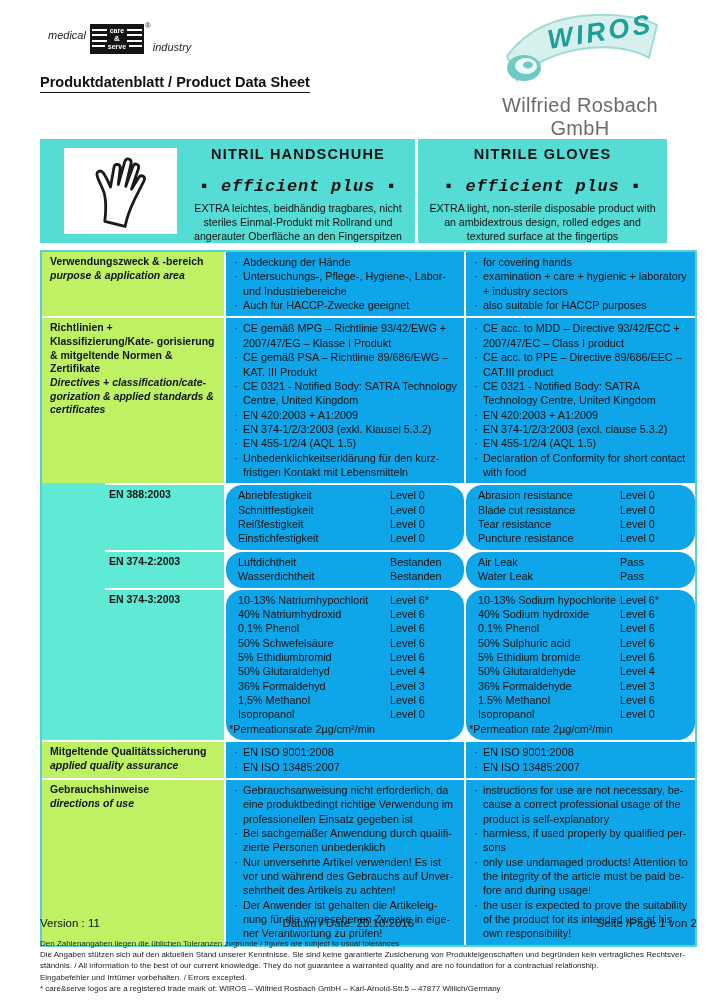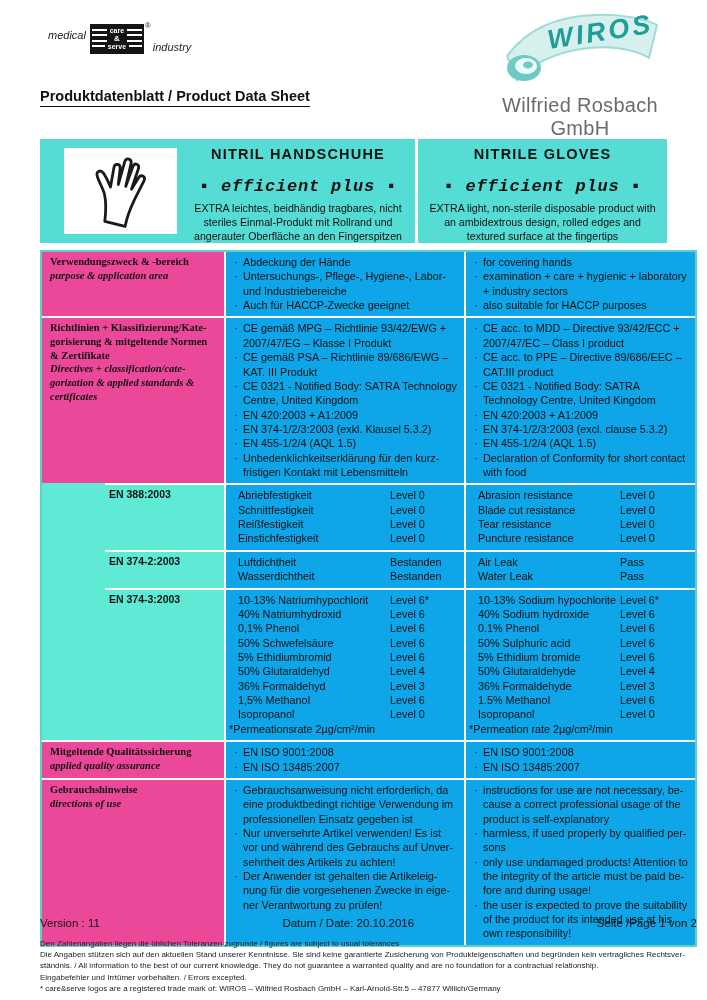--- a/index.html
+++ b/index.html
@@ -15,46 +15,46 @@
           background:repeating-linear-gradient(#fff 0 2px,#141414 2px 5.5px);}
   .cs-box::before{left:2px}.cs-box::after{right:2px}
   .cs-care,.cs-serve{font-size:7px;font-weight:bold;background:#141414;padding:0 3px;z-index:1;line-height:1.1;}
   .cs-amp{font-size:8px;font-weight:bold;z-index:1;line-height:1;}
   .cs-reg{font-size:8px;align-self:flex-start;margin:-3px 0 0 1px;}
   .cs-industry{font-style:italic;font-size:11px;align-self:flex-end;margin:0 0 1px 2px;}
 
   .wiros{position:absolute;right:42px;top:10px;width:170px;text-align:center;}
   .company{font-size:20px;color:#6b6b6b;margin-top:0;letter-spacing:.3px;}
 
-  .doc-title{position:absolute;left:40px;top:88px;font-size:14.5px;font-weight:bold;color:#111;
+  .doc-title{position:absolute;left:40px;top:74px;font-size:14.5px;font-weight:bold;color:#111;
              border-bottom:1.6px solid #111;padding-bottom:2px;}
 
   
   .banner{position:absolute;left:40px;top:139px;width:627px;height:104px;background:#55dcd4;display:flex;}
   .glove-box{background:#fff;width:113px;height:86px;margin:9px 0 0 24px;display:flex;
              align-items:center;justify-content:center;flex:0 0 113px;}
   .bde{flex:1;padding:7px 4px 0 8px;text-align:center;}
   .bdiv{width:3px;background:#fff;}
   .ben{width:237px;padding:7px 6px 0 6px;text-align:center;}
   .btitle{font-size:14.5px;font-weight:bold;letter-spacing:1.2px;}
   .bsub{font-size:17px;font-weight:bold;font-style:italic;letter-spacing:.8px;margin-top:15px;font-family:Liberation Mono, monospace;}
   .bdesc{font-size:10.6px;margin-top:5px;line-height:1.33;}
 
   
   .twrap{position:absolute;left:40px;top:250px;width:657px;background:#fff;border:2px solid #5ad2cc;box-sizing:border-box;}
   .trow{display:grid;grid-template-columns:182px 238px 229px;column-gap:2px;background:#fff;}
   .gap{margin-top:2px;}
-  .lab{background:#ec4899;padding:3px 6px 3px 8px;font-size:10.5px;line-height:1.3;font-family:Liberation Serif, serif;}
+  .lab{background:#bef264;padding:3px 6px 3px 8px;font-size:10.5px;line-height:1.3;}
   .lab-de{font-weight:bold;}
   .lab-en{font-weight:bold;font-style:italic;}
   .con{background:#0ea5e9;padding:3px 5px 4px 7px;font-size:10.8px;line-height:1.33;}
   .bi{padding-left:10px;position:relative;}
   .bi::before{content:"·";position:absolute;left:1px;}
   .sub .con{padding-left:12px;}
-  .sep{border-top:2px solid #fff;}
+  .sep{border-top:2px solid #fff;border-radius:17px;}
   .sublab{background:#5eead4;}
   .sublab-inner{margin-left:63px;border-top:2px solid #fff;padding:3px 4px;font-weight:bold;font-size:10.5px;}
   .tl{display:flex;}
   .con.de .tl .n{flex:0 0 152px;}
   .con.en .tl .n{flex:0 0 142px;}
   .tl .v{flex:1;}
   .fn{margin-left:-9px;}
 
   
   .fnotes{position:absolute;left:40px;top:938px;width:660px;font-size:8px;line-height:1.4;color:#222;white-space:nowrap;}
@@ -325,20 +325,21 @@
       </div>
     </div>
 
     <div class="trow gap">
       <div class="lab">
         <div class="lab-de">Gebrauchshinweise</div>
         <div class="lab-en">directions of use</div>
       </div>
       <div class="con de">
         <div class="bi">Gebrauchsanweisung nicht erforderlich, da eine produktbedingt richtige Verwendung im professionellen Einsatz gegeben ist</div>
+        <div class="bi">Bei sachgemäßer Anwendung durch qualifi- zierte Personen unbedenklich</div>
         <div class="bi">Nur unversehrte Artikel verwenden! Es ist vor und während des Gebrauchs auf Unver- sehrtheit des Artikels zu achten!</div>
         <div class="bi">Der Anwender ist gehalten die Artikeleig- nung für die vorgesehenen Zwecke in eige- ner Verantwortung zu prüfen!</div>
       </div>
       <div class="con en">
         <div class="bi">instructions for use are not necessary, be- cause a correct professional usage of the product is self-explanatory</div>
         <div class="bi">harmless, if used properly by qualified per- sons</div>
         <div class="bi">only use undamaged products! Attention to the integrity of the article must be paid  be- fore and during usage!</div>
         <div class="bi">the user is expected to prove the suitability of the product for its intended use at his own responsibility!</div>
       </div>
     </div>

